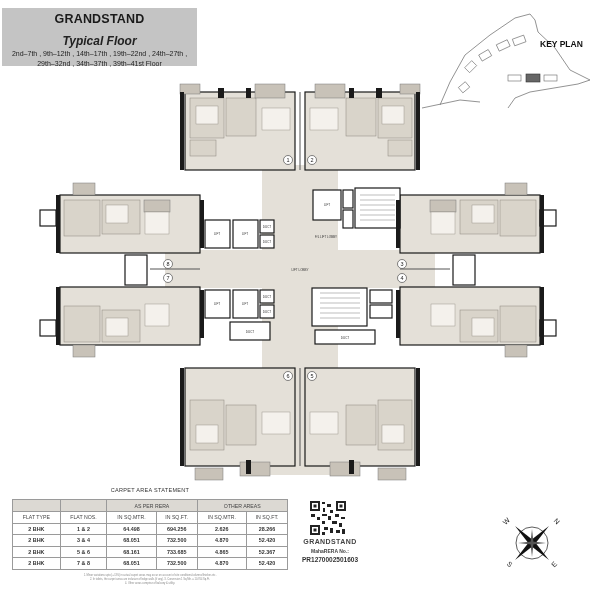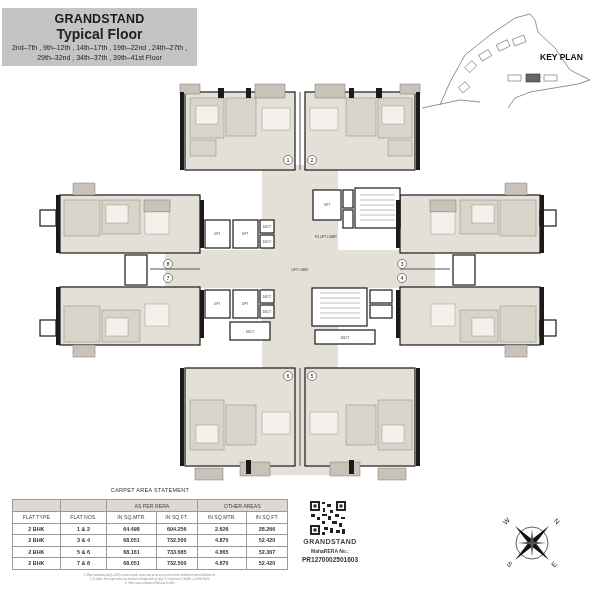--- a/index.html
+++ b/index.html
@@ -1,22 +1,22 @@
 <!DOCTYPE html>
 <html><head>
 <meta charset="utf-8">
 <style>
   * { box-sizing: border-box; margin: 0; padding: 0; }
   body { width: 600px; height: 600px; background: #ffffff; font-family: "Liberation Sans", sans-serif; position: relative; overflow: hidden; color: #222; }
   .title-box { position: absolute; left: 2px; top: 8px; width: 195px; height: 58px; background: #c4c4c4; text-align: center; padding-top: 4px; }
   .title-box .t1 { font-weight: bold; font-size: 12.5px; letter-spacing: 0.2px; color: #1a1a1a; }
-  .title-box .t2 { font-weight: bold; font-size: 14px; color: #222; margin-top: 0px; }
+  .title-box .t2 { font-weight: bold; font-size: 12px; color: #222; margin-top: 8px; font-style: italic; }
   .title-box .t3 { font-size: 7px; color: #222; line-height: 9px; margin-top: 1px; }
   .keyplan { position: absolute; left: 420px; top: 0px; width: 180px; height: 110px; }
-  .keyplan-label { position: absolute; left: 540px; top: 52px; font-weight: bold; font-size: 8.5px; color: #111; }
+  .keyplan-label { position: absolute; left: 540px; top: 39px; font-weight: bold; font-size: 8.5px; color: #111; }
   .plan { position: absolute; left: 0; top: 0; width: 600px; height: 500px; }
   table.carpet { position: absolute; left: 12px; top: 499px; border-collapse: collapse; width: 276px; font-size: 5.2px; }
   .carpet-caption { position: absolute; left: 12px; top: 487px; width: 276px; text-align: center; font-size: 5.5px; letter-spacing: 0.3px; color: #333; }
   table.carpet td, table.carpet th { border: 0.8px solid #9a9a9a; text-align: center; height: 11.5px; padding: 0 1px; }
   table.carpet tr.grp th { background: #dcd9d3; font-weight: normal; color: #444; height: 12px; }
   table.carpet tr.sub th { background: #fff; font-weight: normal; color: #444; }
   table.carpet td { font-weight: bold; color: #333; font-size: 5.4px; }
   .notes { position: absolute; left: 30px; top: 574px; width: 240px; text-align: center; font-size: 2.6px; line-height: 4px; color: #888; }
   .qr { position: absolute; left: 308px; top: 499px; width: 40px; height: 38px; }
   .rera-name { position: absolute; left: 295px; top: 538px; width: 70px; text-align: center; font-weight: bold; font-size: 7px; letter-spacing: 0.4px; color: #444; }

